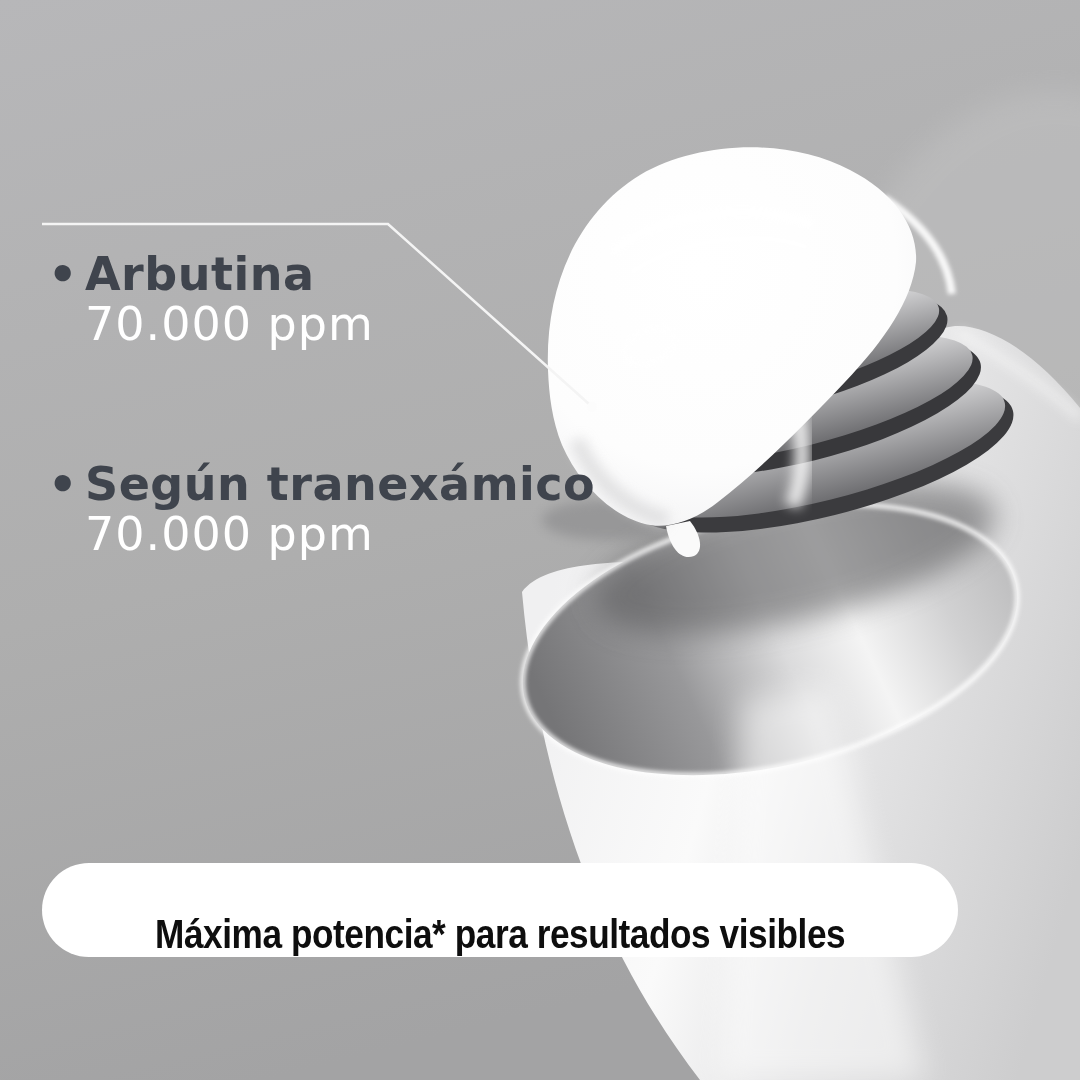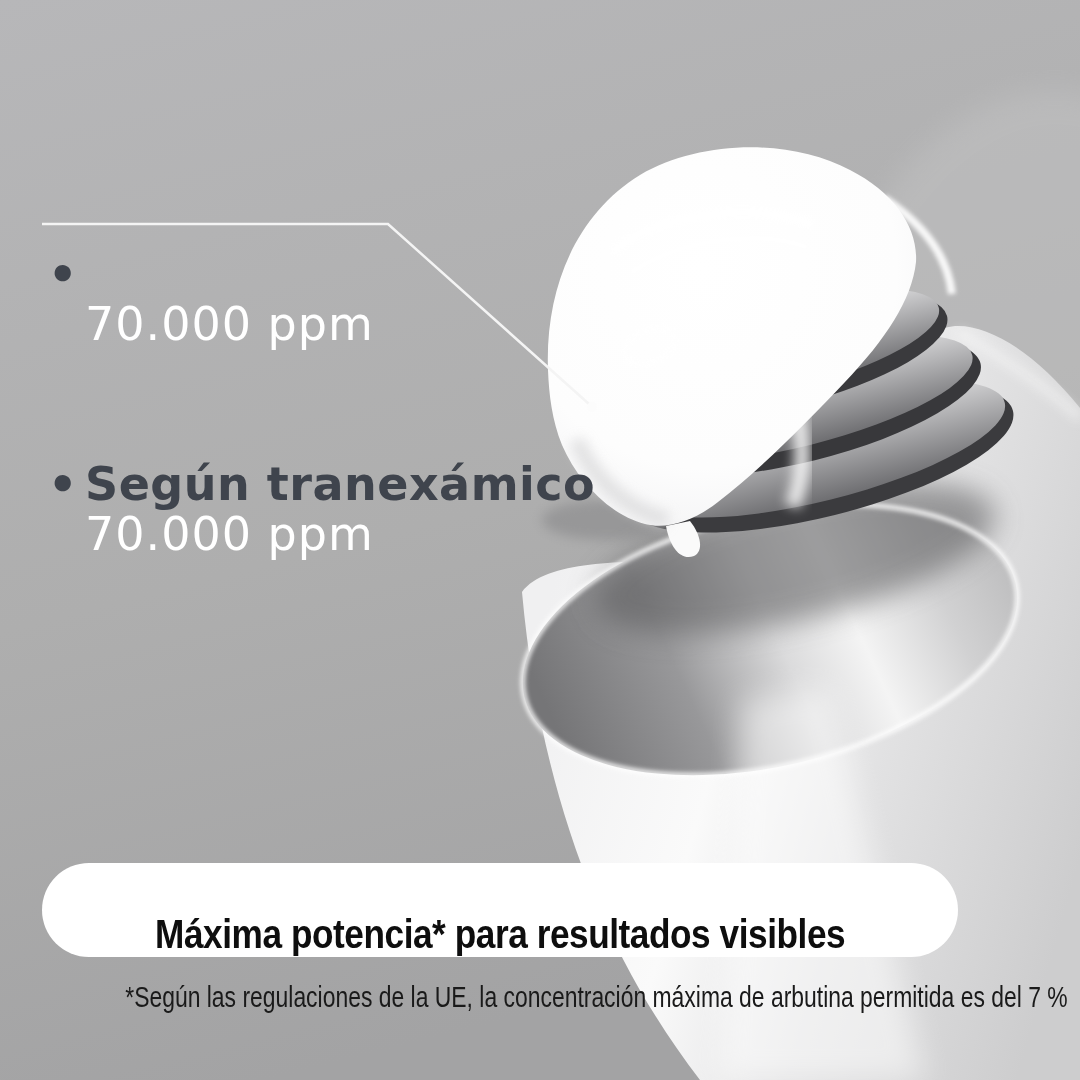--- a/index.html
+++ b/index.html
@@ -182,33 +182,31 @@
     <path d="M 632,272 C 682,238 762,230 806,247" stroke="#ffffff" stroke-width="4" fill="none" opacity="0.8"></path>
     <ellipse cx="650" cy="346" rx="26" ry="16" transform="rotate(-24 650 346)" fill="none" stroke="#ffffff" stroke-width="5" opacity="0.65" filter="url(#f2)"></ellipse>
 
     <polyline points="42,224 388,224 589,404" fill="none" stroke="#f4f4f4" stroke-width="2.5"></polyline>
     <circle cx="592" cy="407" r="5" fill="#fcfcfc"></circle>
   </svg>
 
   <div class="callout callout-1">
     <div class="line1">
       <span class="bullet">•</span>
+      <span class="name">Arbutina</span>
     </div>
     <div class="value">70.000 ppm</div>
   </div>
 
   <div class="callout callout-2">
     <div class="line1">
       <span class="bullet">•</span>
       <span class="name">Según tranexámico</span>
     </div>
     <div class="value">70.000 ppm</div>
   </div>
 
   <div class="banner">
     <span class="claim">Máxima potencia* para resultados visibles</span>
   </div>
 
-  <div class="footnote">
-    <span class="note">*Según las regulaciones de la UE, la concentración máxima de arbutina permitida es del 7 %</span>
-  </div>
 
 </div>
 
 </body></html>

